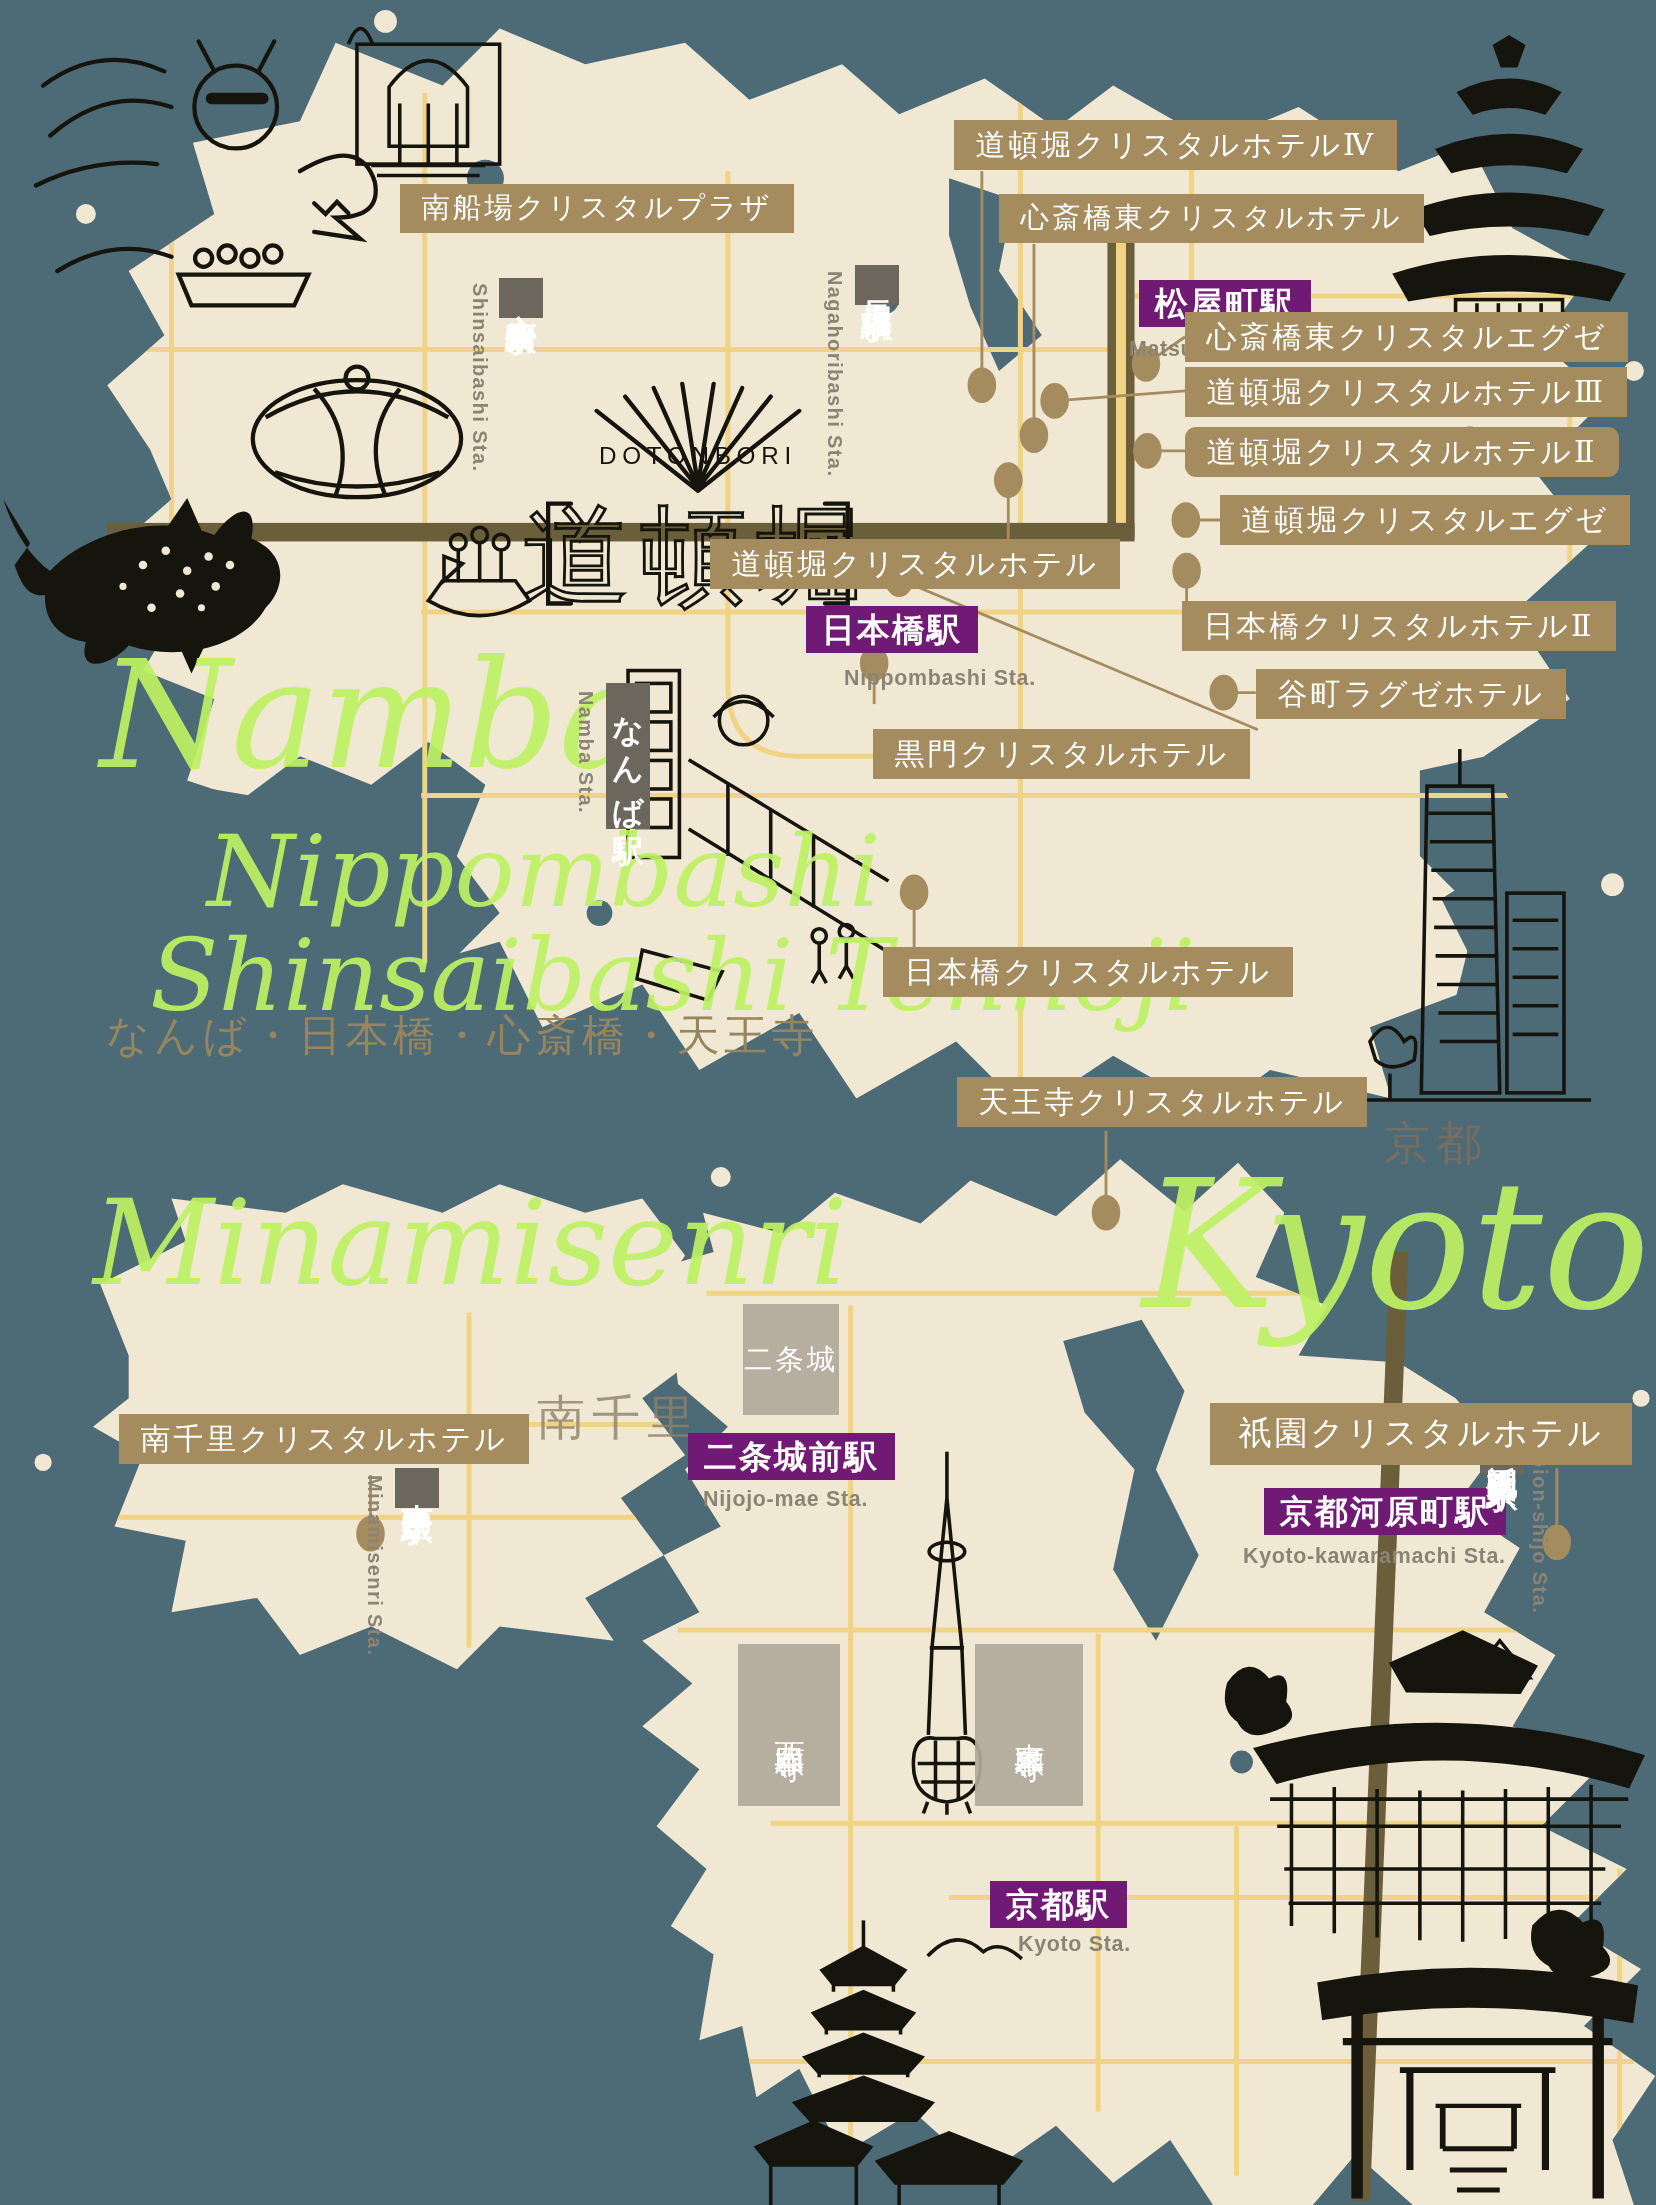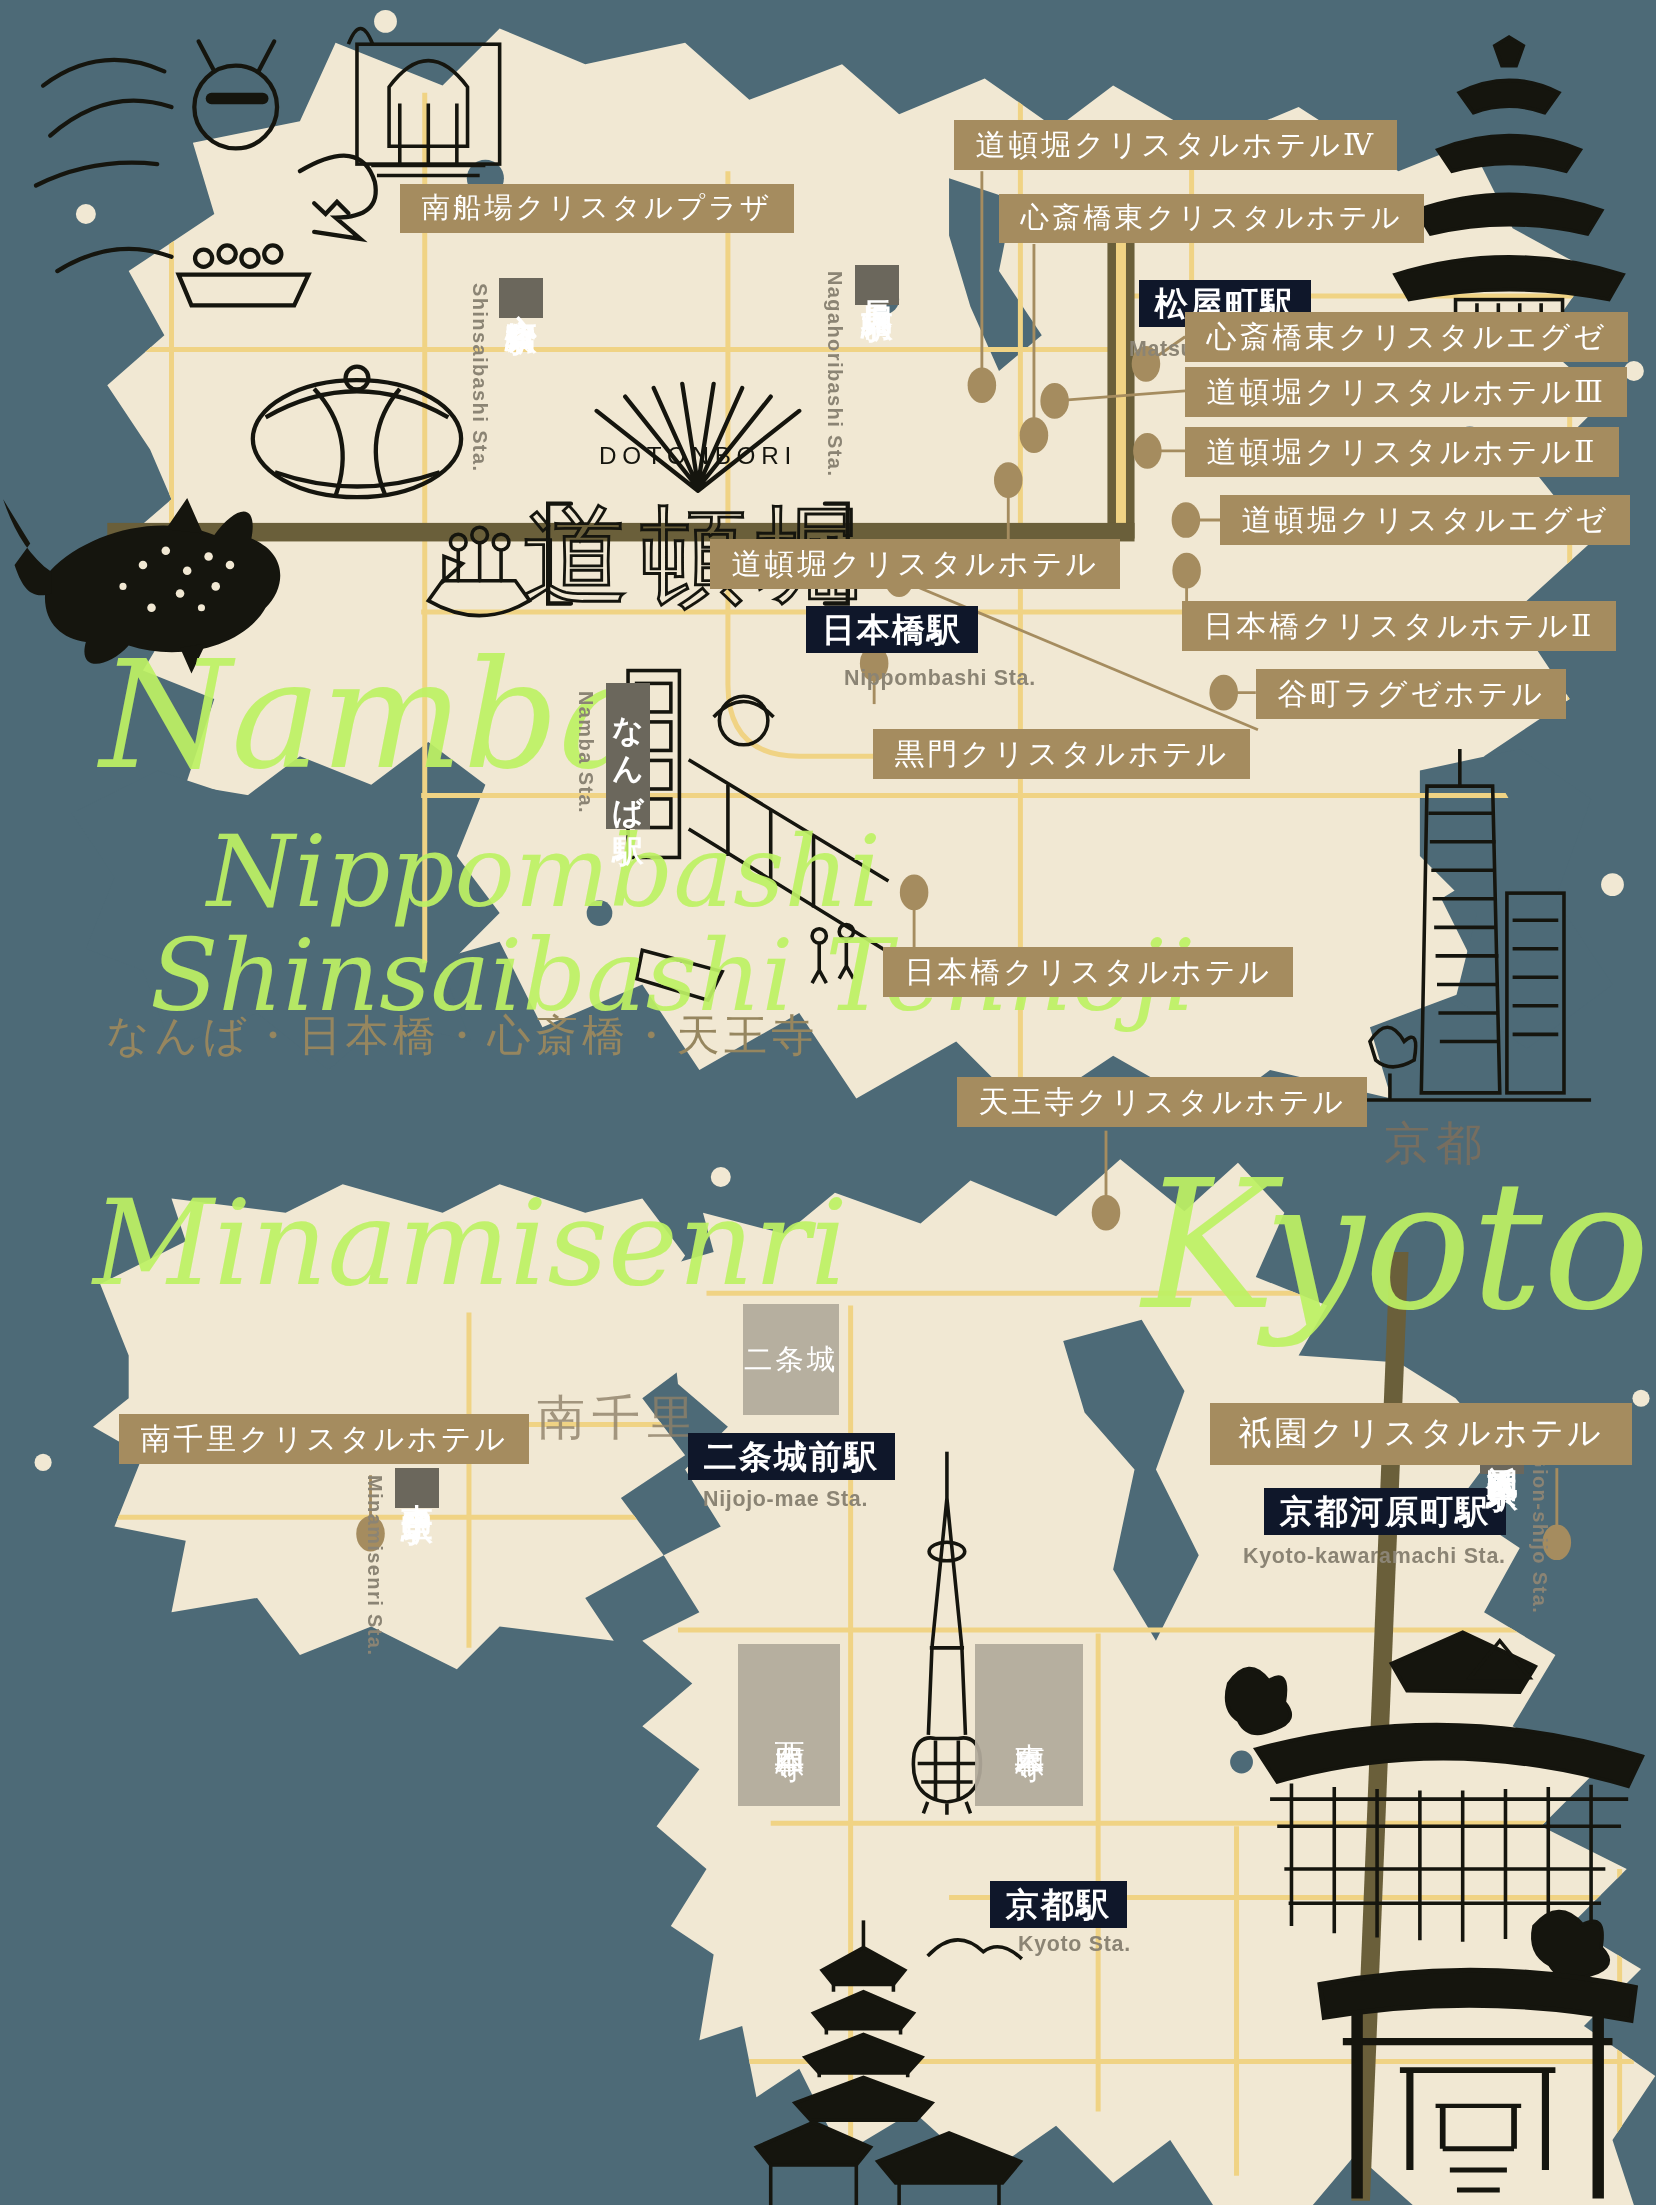--- a/index.html
+++ b/index.html
@@ -4,21 +4,21 @@
 <style>
   html,body{margin:0;padding:0;background:#4d6a77;}
   #canvas{position:relative;width:1657px;height:2205px;overflow:hidden;
           font-family:"Liberation Sans",sans-serif;}
   #baseSvg,#markerSvg{position:absolute;left:0;top:0;}
   .hotel{position:absolute;background:#a58c5f;color:#ffffff;
          font-family:"Liberation Serif","DejaVu Serif",serif;
          font-size:30px;line-height:1;padding:10px 21.4px;white-space:nowrap;
          letter-spacing:2.9px;}
   .hotel.big{font-size:33px;padding:14.3px 28.5px;}
-  .station-h{position:absolute;background:#0f172a;color:#ffffff;font-weight:bold;
+  .station-h{position:absolute;background:#701a75;color:#ffffff;font-weight:bold;
              font-size:33px;line-height:1;padding:7.1px 15.7px;white-space:nowrap;
              letter-spacing:2.1px;font-family:"Liberation Sans",sans-serif;}
   .station-v{position:absolute;background:#6b675c;color:#ffffff;font-weight:bold;
              font-size:31px;line-height:1;padding:11.4px 6.4px;letter-spacing:4.3px;
              writing-mode:vertical-rl;text-orientation:upright;white-space:nowrap;
              font-family:"Liberation Sans",sans-serif;}
   .romaji{position:absolute;color:#8b8474;font-weight:bold;font-size:21.4px;
           white-space:nowrap;letter-spacing:0.7px;}
   .romaji-v{position:absolute;color:#8b8474;font-weight:bold;font-size:20px;
             white-space:nowrap;writing-mode:vertical-rl;letter-spacing:1.4px;}
@@ -357,21 +357,21 @@
 <span class="romaji-v" style="left:1528px;top:1452px;">Gion-shijo Sta.</span>
 
 <div class="station-h" style="left:990px;top:1881px;">京都駅</div>
 <span class="romaji" style="left:1018px;top:1932px;">Kyoto Sta.</span>
 
 <div class="hotel" style="left:400px;top:184px;font-size:28.5px;">南船場クリスタルプラザ</div>
 <div class="hotel" style="left:954px;top:120px;">道頓堀クリスタルホテルⅣ</div>
 <div class="hotel" style="left:999px;top:194px;font-size:28.5px;">心斎橋東クリスタルホテル</div>
 <div class="hotel" style="left:1185px;top:312px;">心斎橋東クリスタルエグゼ</div>
 <div class="hotel" style="left:1185px;top:367px;">道頓堀クリスタルホテルⅢ</div>
-<div class="hotel" style="left:1185px;top:427px;">道頓堀クリスタルホテルⅡ</div>
+<div class="hotel" style="left:1185px;top:427px;border-radius:11px;">道頓堀クリスタルホテルⅡ</div>
 <div class="hotel" style="left:1220px;top:495px;">道頓堀クリスタルエグゼ</div>
 <div class="hotel" style="left:710px;top:539px;">道頓堀クリスタルホテル</div>
 <div class="hotel" style="left:1182px;top:601px;">日本橋クリスタルホテルⅡ</div>
 <div class="hotel" style="left:1256px;top:669px;">谷町ラグゼホテル</div>
 <div class="hotel" style="left:873px;top:729px;">黒門クリスタルホテル</div>
 <div class="hotel" style="left:883px;top:947px;">日本橋クリスタルホテル</div>
 <div class="hotel" style="left:957px;top:1077px;">天王寺クリスタルホテル</div>
 
 <div class="hotel" style="left:119px;top:1414px;">南千里クリスタルホテル</div>
 

